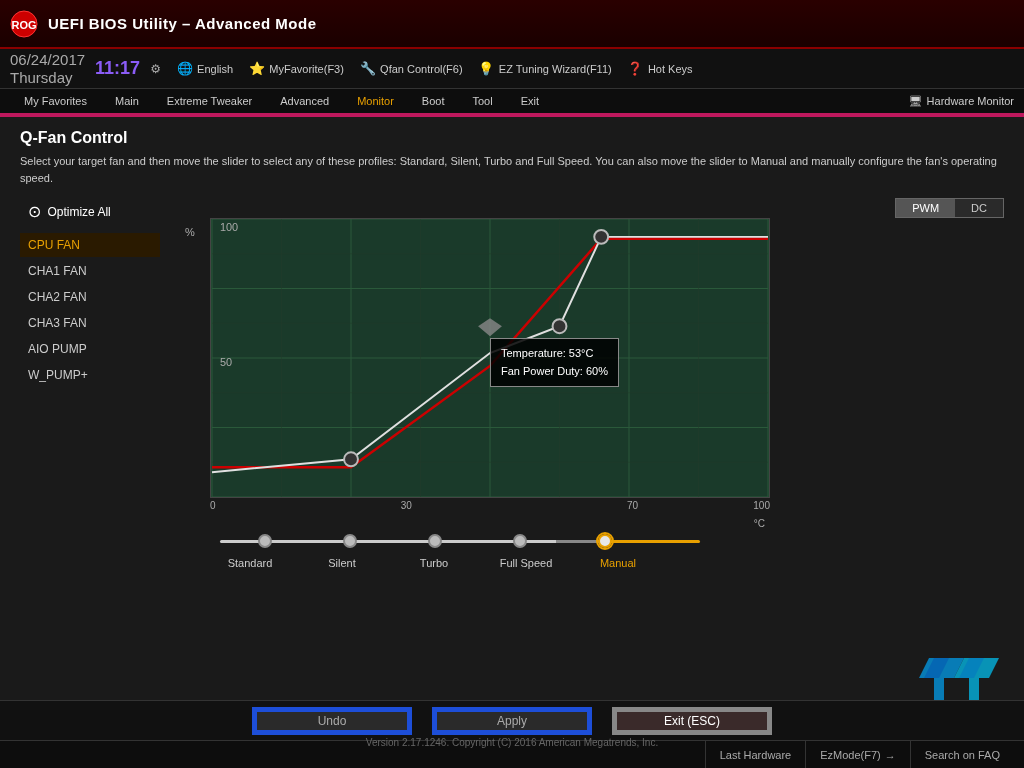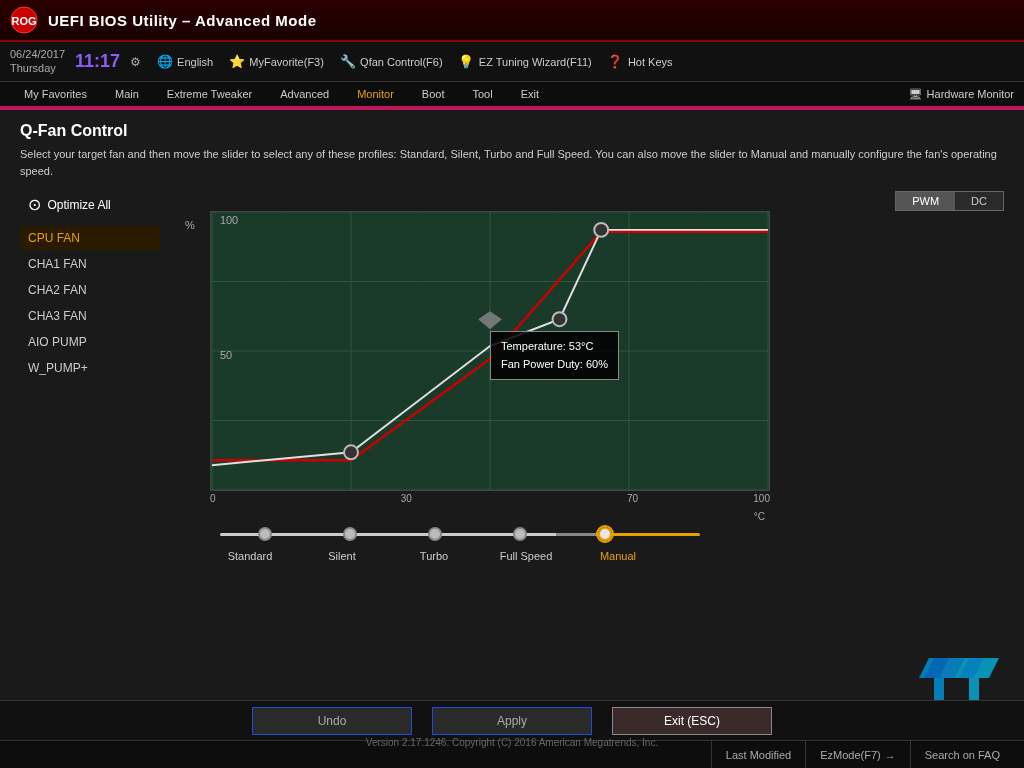--- a/index.html
+++ b/index.html
@@ -10,21 +10,21 @@
       font-family: Arial, sans-serif;
       color: #ccc;
       overflow: hidden;
       position: relative;
     }
 
     
     .header-bar {
       background: linear-gradient(180deg, #2a0000 0%, #1a0000 100%);
       border-bottom: 2px solid #8b0000;
-      height: 42px;
+      height: 49px;
       display: flex;
       align-items: center;
       padding: 0 10px;
       gap: 6px;
     }
     .header-logo {
       width: 28px;
       height: 28px;
       margin-right: 4px;
     }
@@ -42,21 +42,21 @@
       border-bottom: 1px solid #333;
       height: 40px;
       display: flex;
       align-items: center;
       padding: 0 10px;
       gap: 16px;
     }
     .date-time-block {
       display: flex;
       flex-direction: column;
-      font-size: 11px;
+      font-size: 15px;
       color: #aaa;
       line-height: 1.2;
       margin-right: 4px;
     }
     .time-display {
       color: #8b5cf6;
       font-size: 18px;
       font-weight: bold;
       margin-right: 4px;
     }
@@ -301,21 +301,21 @@
       border-top: 1px solid #333;
       display: flex;
       align-items: center;
       justify-content: center;
       gap: 20px;
     }
     .bottom-btn {
       width: 160px;
       height: 28px;
       background: #2a2a2a;
-      border: 1px solid #1d4ed8;
+      border: 5px solid #1d4ed8;
       color: #aaa;
       font-size: 12px;
       cursor: pointer;
       display: flex;
       align-items: center;
       justify-content: center;
     }
     .bottom-btn.exit {
       background: #3a2a2a;
       border-color: #888;
@@ -591,21 +591,21 @@
   <button class="bottom-btn">
     <span>Apply</span>
   </button>
   <button class="bottom-btn exit">
     <span>Exit (ESC)</span>
   </button>
 </div>
 
 <div class="status-bar">
   <div class="status-item">
-    <span>Last Modified</span>
+    <span>Last Hardware</span>
   </div>
   <div class="status-item">
     <span>EzMode(F7)</span>
     <span style="margin-left:4px;">→</span>
   </div>
   <div class="status-item">
     <span>Search on FAQ</span>
   </div>
 </div>
 

